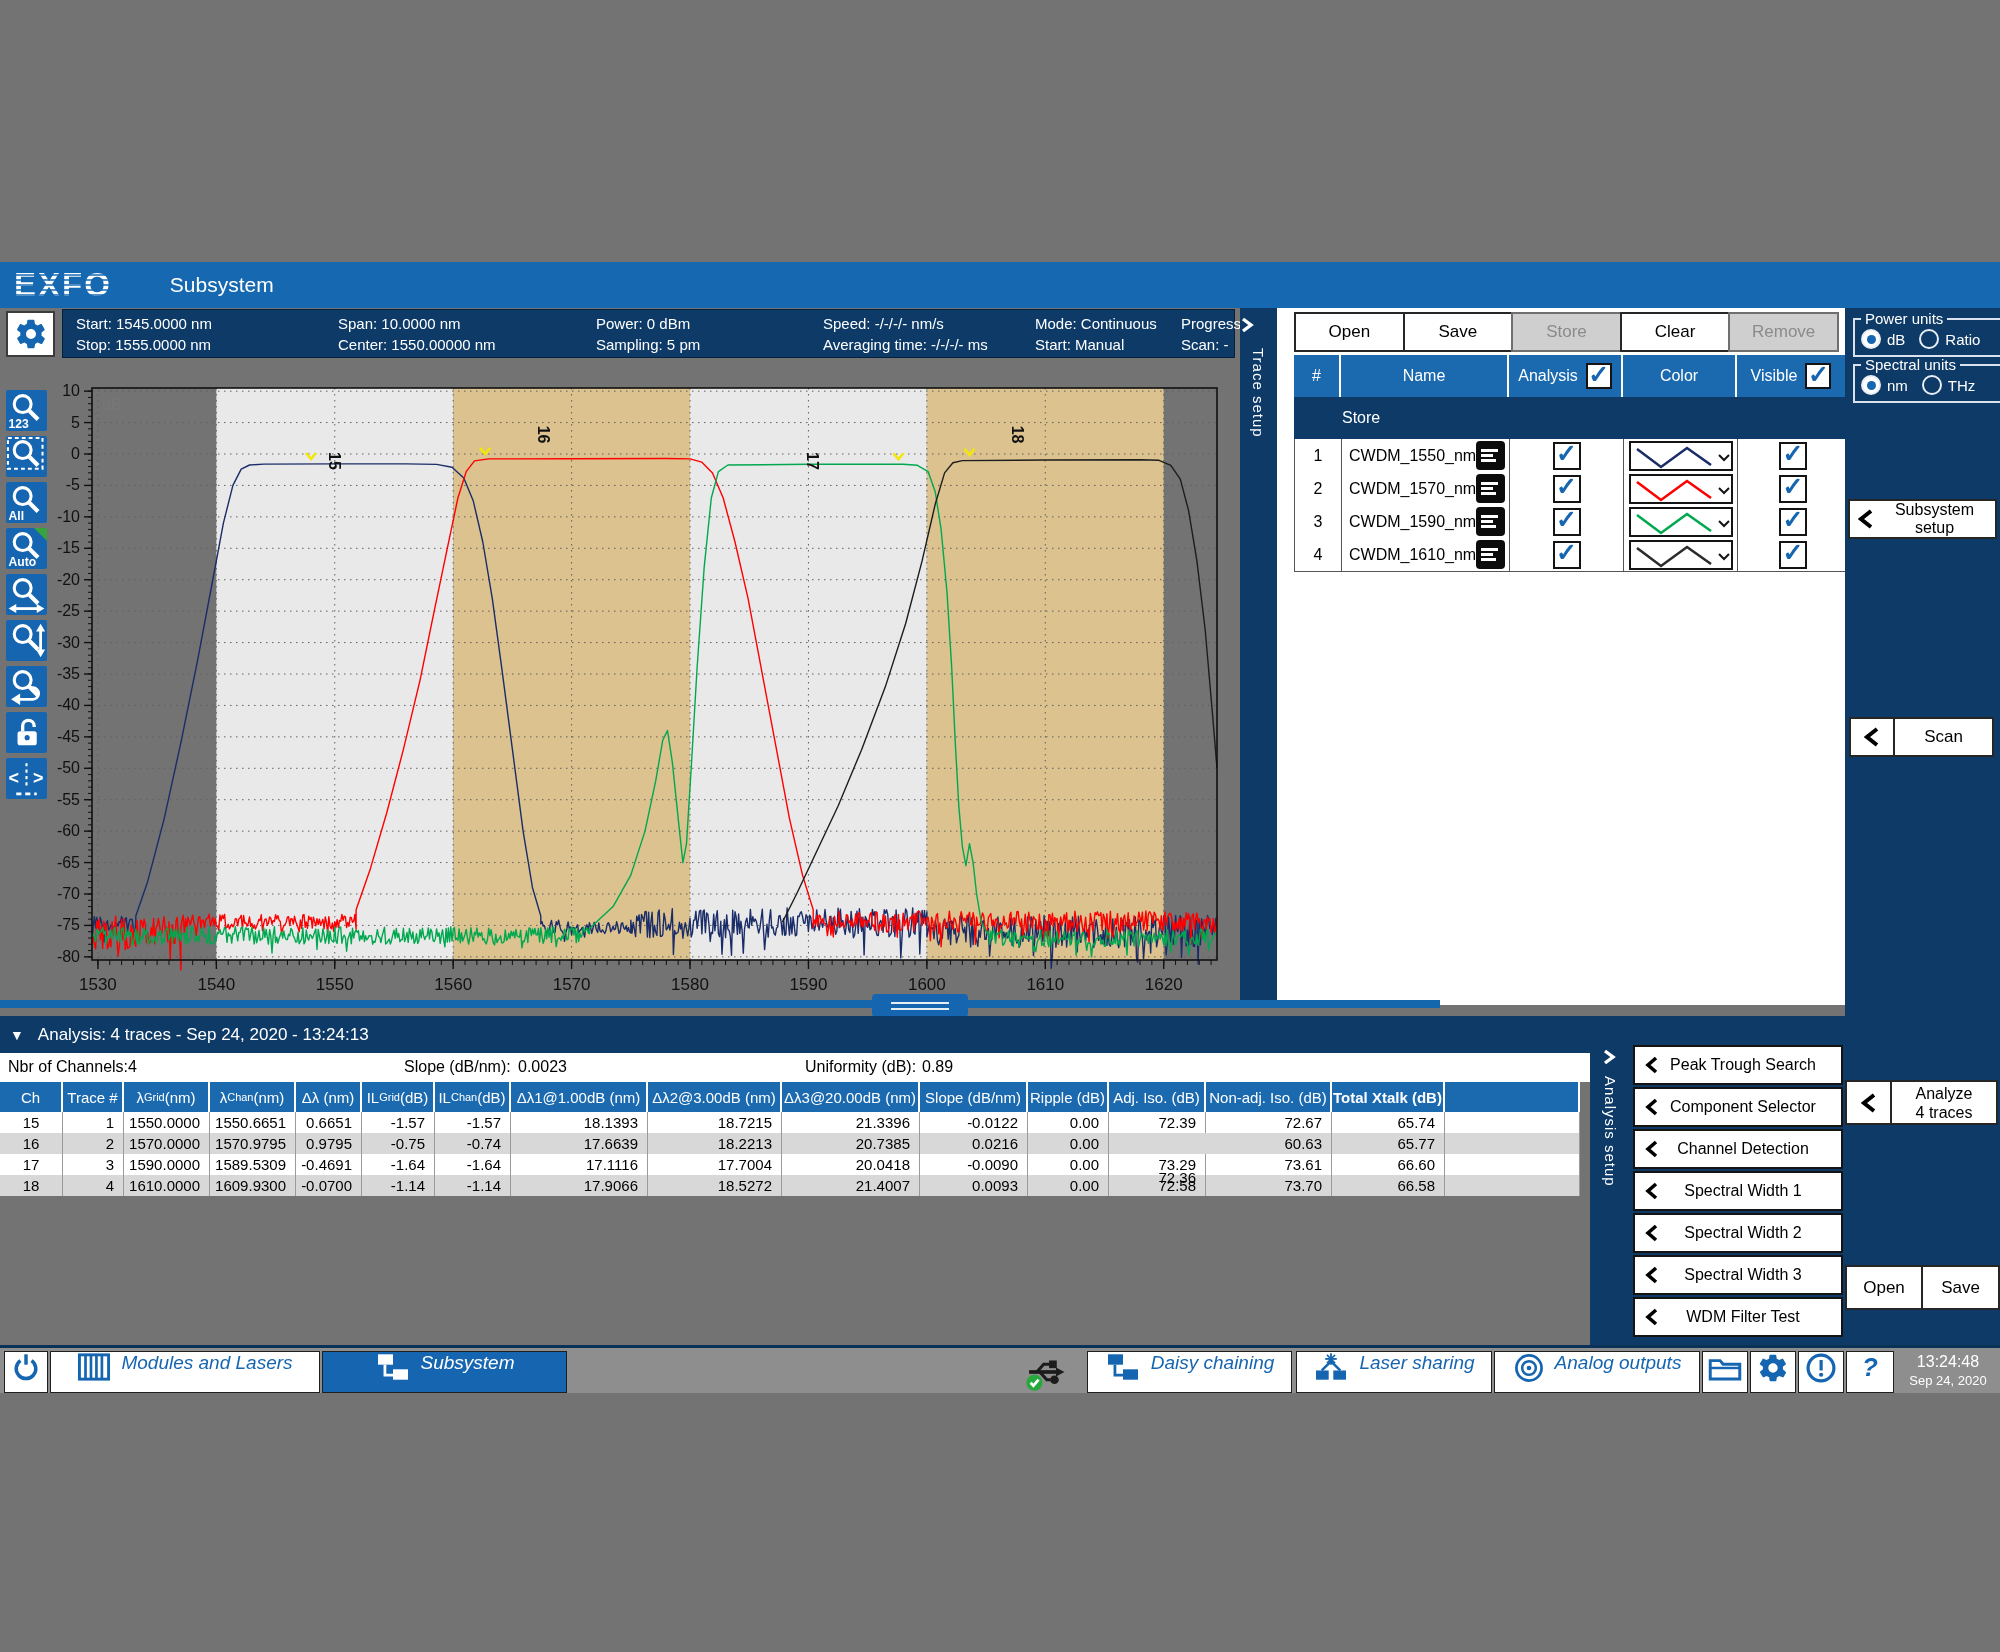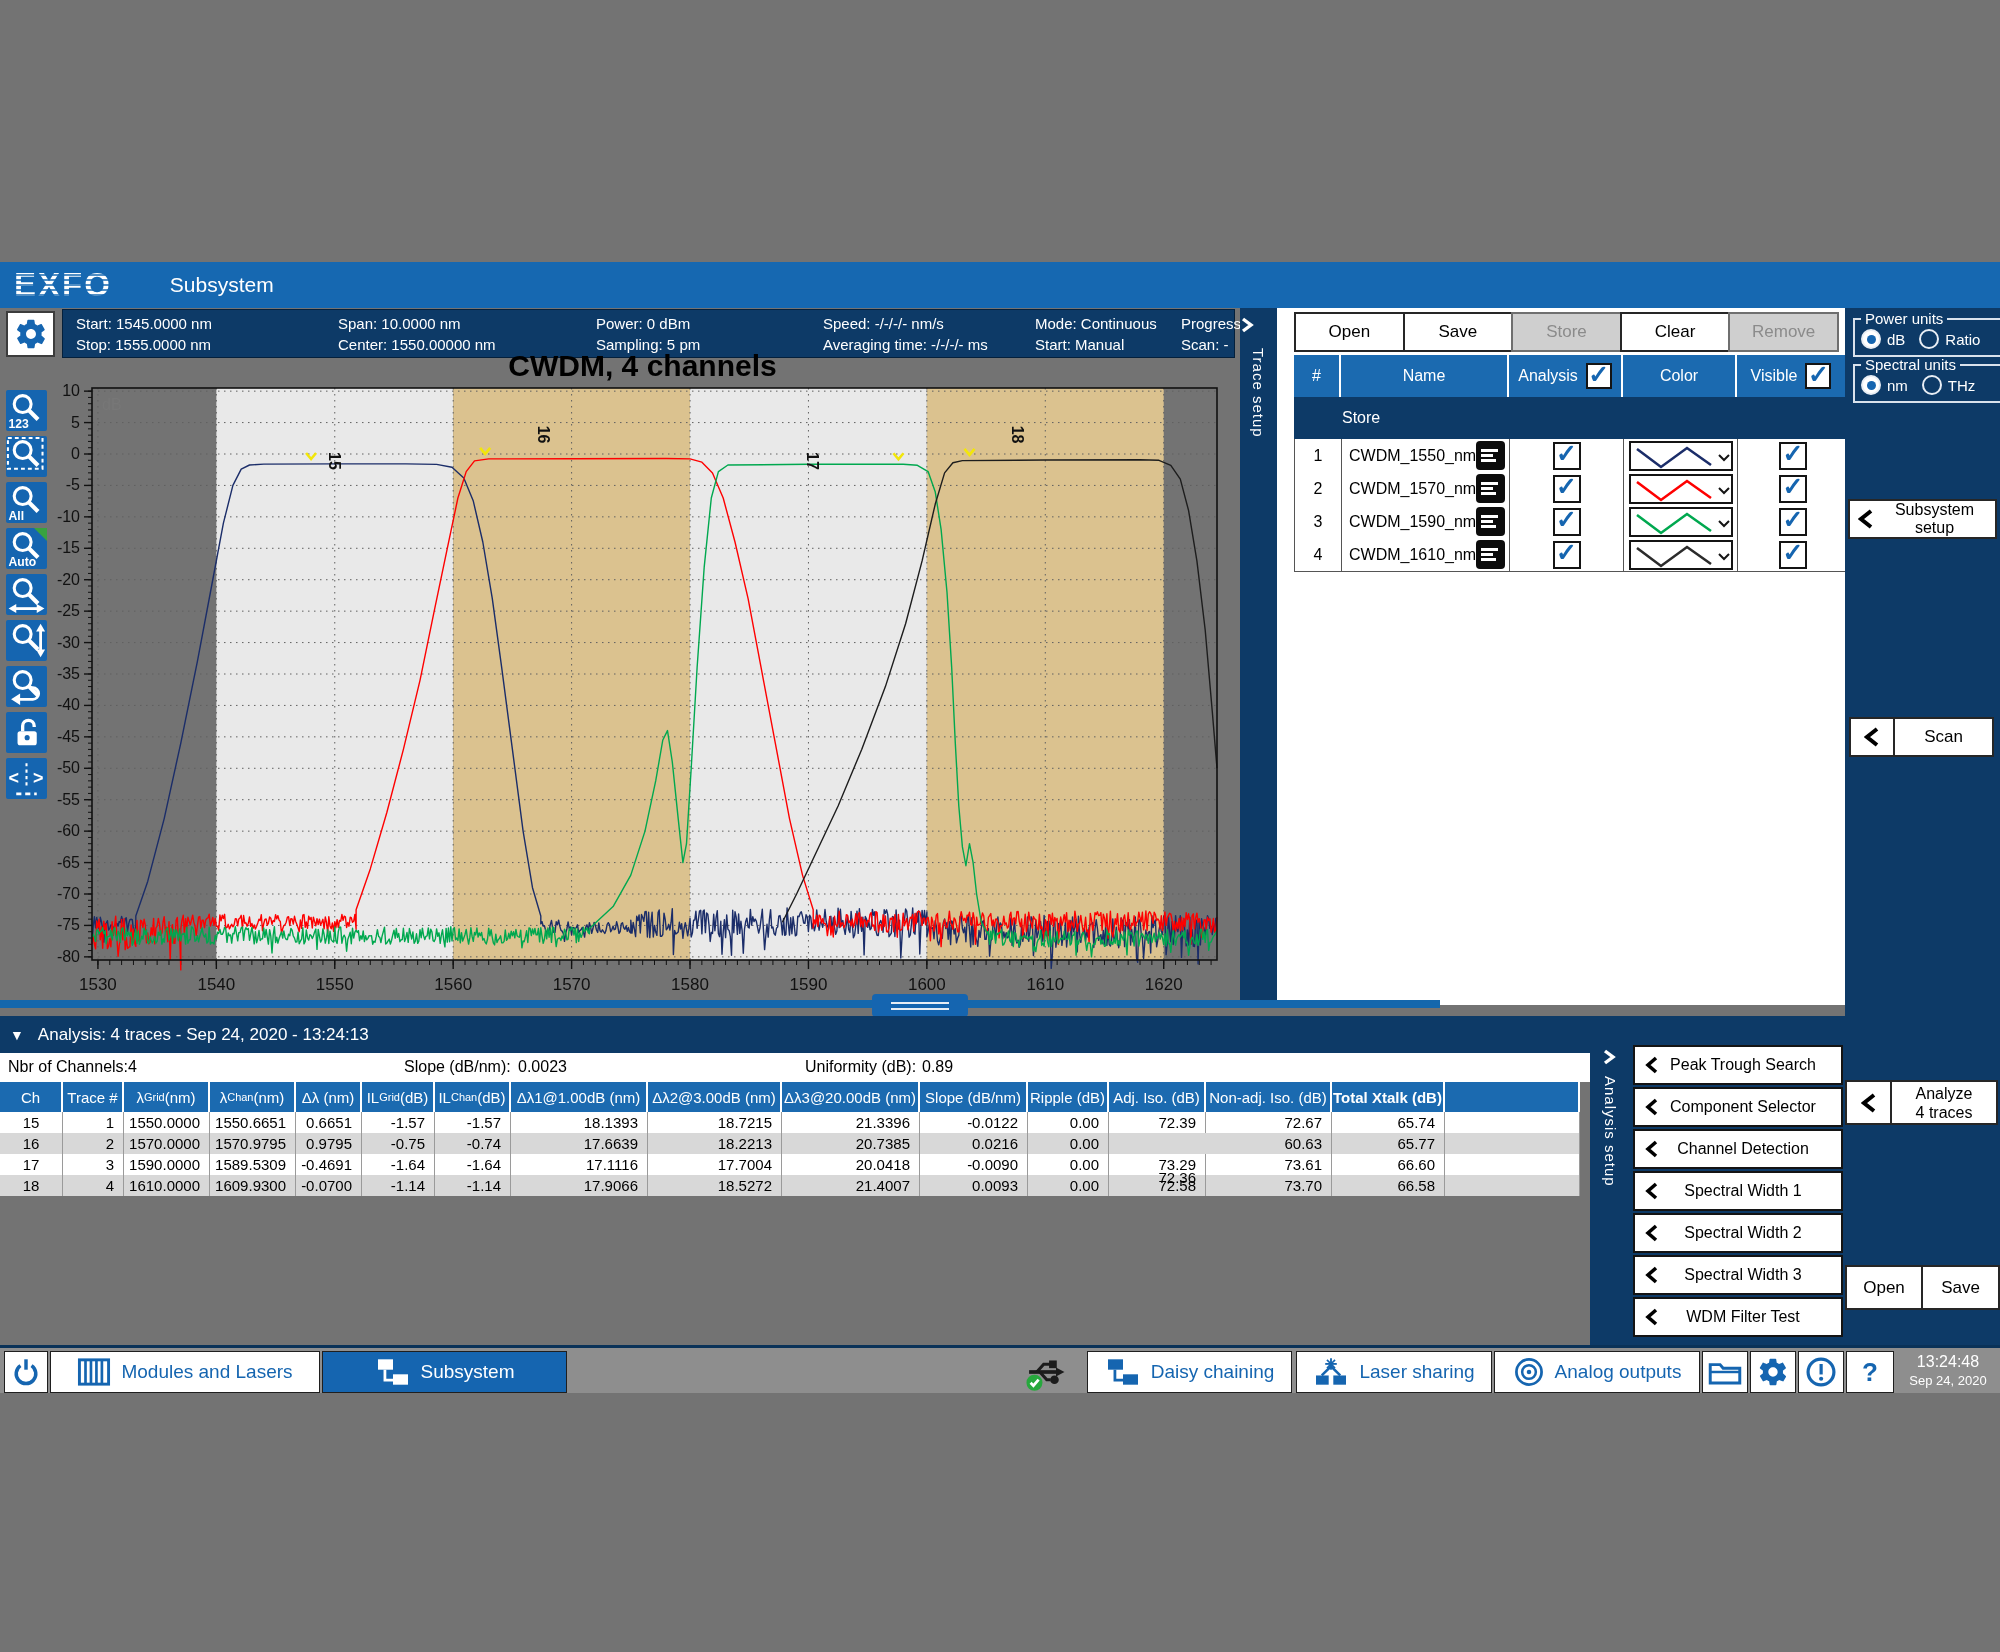--- a/index.html
+++ b/index.html
@@ -60,21 +60,21 @@
   .at-row{display:flex;height:21px;}
   .at-cell{display:flex;align-items:center;justify-content:flex-end;padding-right:9px;
            border-right:1px solid #9a9a9a;box-sizing:border-box;}
   #an-right{left:1590px;top:1016px;width:255px;height:329px;background:#0d3a67;color:#fff;}
   .an-btn{position:absolute;left:43px;width:210px;height:40px;background:#fff;border:2px solid #141414;
           box-sizing:border-box;display:flex;align-items:center;font-size:16px;color:#000;cursor:pointer;}
   .an-btn .lbl{flex:1;text-align:center;padding-right:14px;}
   
   #taskbar{left:0;top:1345px;width:2000px;height:48px;background:#8e8e8e;border-top:3px solid #0a3258;}
   .task-btn{position:absolute;top:3px;height:42px;background:#fff;border:1px solid #1f1f1f;display:flex;
-            align-items:center;justify-content:center;gap:10px;color:#1565b0;font-size:19px;cursor:pointer;box-sizing:border-box;}
+            align-items:flex-start;justify-content:center;gap:10px;color:#1565b0;font-size:19px;cursor:pointer;box-sizing:border-box;font-style:italic;}
   .task-btn.active{background:#1565b0;color:#fff;}
   #task-time{position:absolute;top:4px;right:2px;width:100px;color:#fff;text-align:center;line-height:19px;}
   svg{display:block;}
   .svgtxt{font-family:"Liberation Sans",sans-serif;}
 </style>
 </head>
 <body>
 
 <div class="canvas">
   <div id="hdr" class="abs">
@@ -109,21 +109,20 @@
       <div class="stat-col">
         <div>Mode: Continuous</div>
         <div>Start: Manual</div>
       </div>
       <div class="stat-col">
         <div>Progress: 0 %</div>
         <div>Scan: -</div>
       </div>
     </div>
 
-  <div id="chart-title" class="abs" style="left:80px;top:349px;width:1125px;text-align:center;font-size:30px;font-weight:700;">CWDM, 4 channels</div>
 
   <div id="toolbar" class="abs" style="left:0;top:388px;width:52px;height:420px;">
       <div class="tb-btn" style="top: 2px;"><span><svg width="41" height="41" viewBox="0 0 32 32">
             <circle cx="13" cy="11" r="6.6" fill="none" stroke="#fff" stroke-width="2.4"></circle>
             <line x1="17.8" y1="15.8" x2="25" y2="23" stroke="#fff" stroke-width="3.2"></line>
             <text x="2" y="30" fill="#fff" font-size="9.5" font-weight="bold" class="svgtxt">123</text>
           </svg></span></div>
       <div class="tb-btn" style="top: 48px;"><span><svg width="41" height="41" viewBox="0 0 32 32">
             <rect x="1.5" y="1.5" width="27" height="24" fill="none" stroke="#fff" stroke-width="1.6" stroke-dasharray="3 2.4"></rect>
             <circle cx="13" cy="11" r="6.6" fill="none" stroke="#fff" stroke-width="2.4"></circle>

